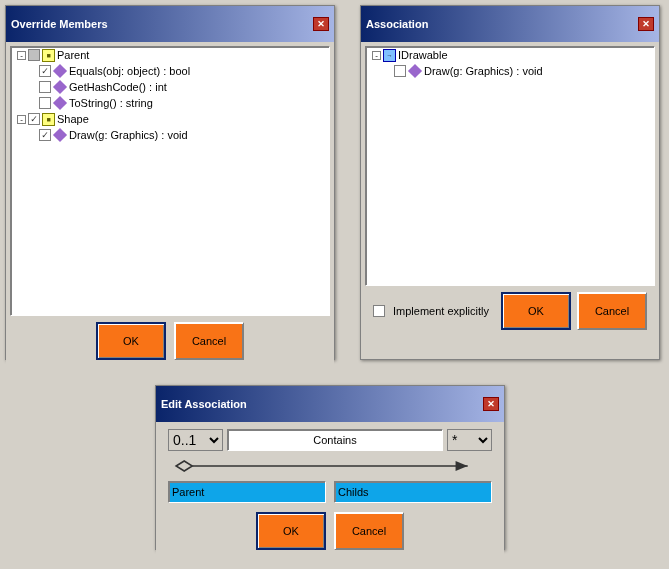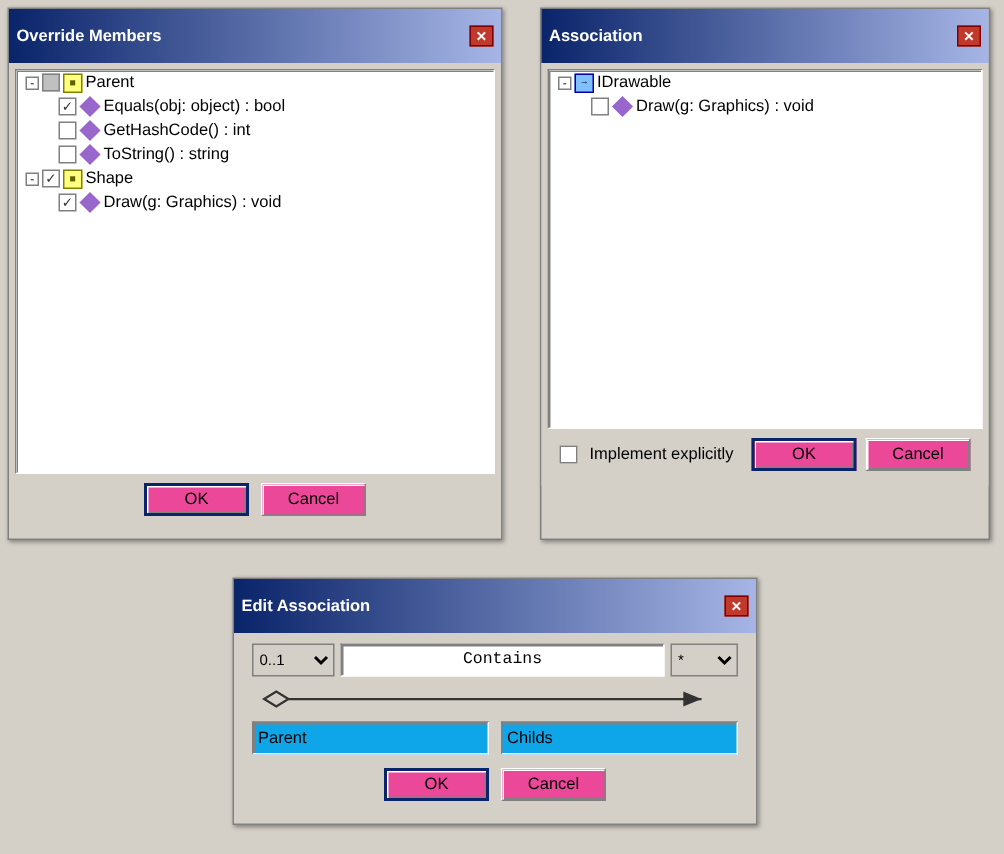--- a/index.html
+++ b/index.html
@@ -150,23 +150,23 @@
       justify-content: center;
       margin-right: 2px;
       flex-shrink: 0;
     }
 
     .indent-1 { margin-left: 4px; }
     .indent-2 { margin-left: 18px; }
 
     
     .btn {
-      height: 22px;
+      height: 38px;
       min-width: 70px;
-      background: #ec4899;
+      background: #f97316;
       border: 1px solid #ffffff;
       border-right-color: #808080;
       border-bottom-color: #808080;
       box-shadow: inset 1px 1px 0 #ffffff, inset -1px -1px 0 #808080;
       cursor: pointer;
       font-size: 11px;
       font-family: 'Tahoma', 'Arial', sans-serif;
       padding: 0 10px;
     }
 
@@ -215,21 +215,21 @@
       height: 22px;
       font-size: 11px;
       font-family: 'Tahoma', 'Arial', sans-serif;
       padding: 0 3px;
     }
 
     .assoc-select {
       height: 22px;
       background: #d4d0c8;
       border: 1px solid #808080;
-      font-size: 10px;
+      font-size: 14px;
       font-family: 'Tahoma', 'Arial', sans-serif;
       cursor: pointer;
       appearance: auto;
     }
 
     .assoc-row {
       display: flex;
       align-items: center;
       padding: 3px 8px;
       gap: 4px;
@@ -395,21 +395,21 @@
   <div class="window-content">
 
     <div class="assoc-row">
       <select class="assoc-select" style="width:55px;">
         <option>0..1</option>
         <option>1</option>
         <option>0..*</option>
         <option>1..*</option>
         <option>*</option>
       </select>
-      <input class="assoc-field" style="flex: 1 1 0%; text-align: center; font-family: Liberation Mono, monospace;" type="text" value="Contains">
+      <input class="assoc-field" style="flex: 1 1 0%; text-align: center;" type="text" value="Contains">
       <select class="assoc-select" style="width:45px;">
         <option>*</option>
         <option>0..1</option>
         <option>1</option>
         <option>0..*</option>
         <option>1..*</option>
       </select>
     </div>
 
     <div class="assoc-row">

